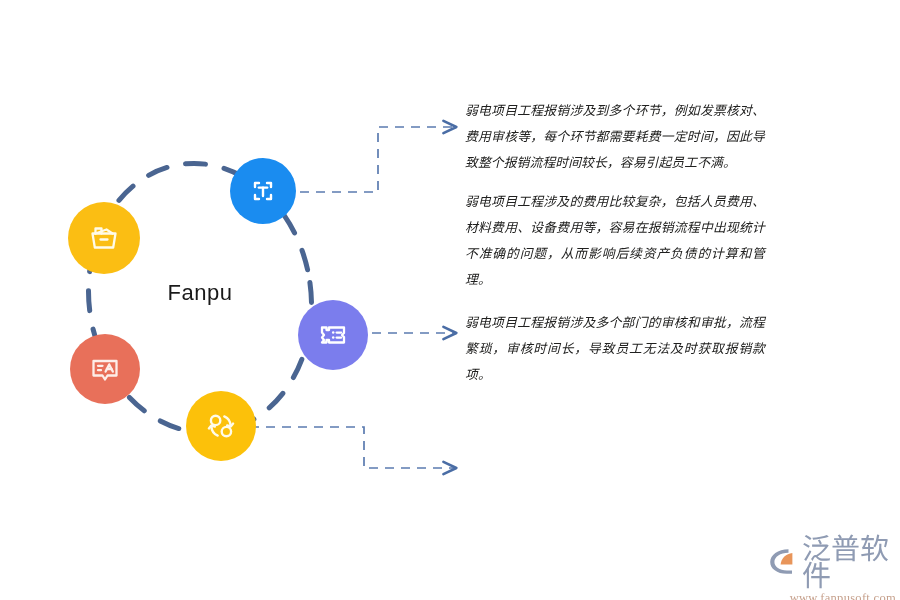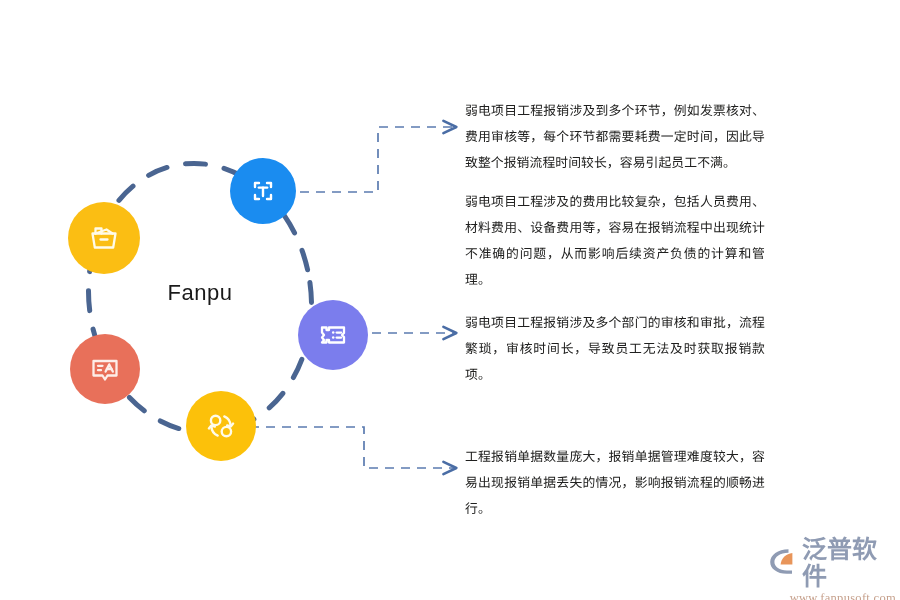--- a/index.html
+++ b/index.html
@@ -62,40 +62,41 @@
   .note {
     position: absolute;
     width: 300px;
     font-size: 12.8px;
     line-height: 26px;
     color: #20201f;
     text-align: justify;
     text-justify: inter-ideograph;
     font-family: "DejaVu Sans", "Liberation Sans", sans-serif;
     letter-spacing: 0.1px;
+    font-style: italic;
   }
 
   
   .logo {
     position: absolute;
     left: 768px;
     top: 536px;
     width: 128px;
     height: 56px;
   }
   .logo-row {
     display: flex;
     align-items: center;
     gap: 3px;
   }
   .logo-mark { display: block; }
   .logo-cn {
-    font-size: 25px;
+    font-size: 29px;
     line-height: 27px;
-    font-weight: 700;
+    font-weight: 400;
     color: #8f9bb3;
     font-family: "DejaVu Sans", "Liberation Sans", sans-serif;
     letter-spacing: 0px;
   }
   .logo-url {
     margin-top: 1px;
     font-size: 12.5px;
     line-height: 14px;
     color: #c6a08c;
     font-family: "Liberation Serif", "DejaVu Serif", serif;
@@ -213,21 +214,20 @@
       </svg>
     </span>
   </div>
 
   <div class="note" style="left:465px; top:98px;">弱电项目工程报销涉及到多个环节，例如发票核对、费用审核等，每个环节都需要耗费一定时间，因此导致整个报销流程时间较长，容易引起员工不满。</div>
 
   <div class="note" style="left:465px; top:310px;">弱电项目工程报销涉及多个部门的审核和审批，流程繁琐，审核时间长，导致员工无法及时获取报销款项。</div>
 
   <div class="note" style="left:465px; top:189px;">弱电项目工程涉及的费用比较复杂，包括人员费用、材料费用、设备费用等，容易在报销流程中出现统计不准确的问题，从而影响后续资产负债的计算和管理。</div>
 
-  <div class="note" style="left:465px; top:444px;">工程报销单据数量庞大，报销单据管理难度较大，容易出现报销单据丢失的情况，影响报销流程的顺畅进行。</div>
 
   <div class="logo">
     <div class="logo-row">
       <span class="logo-mark">
         <svg width="31" height="29" viewBox="0 0 31 29" fill="none">
 
           <path d="M20.5,2.2 C9.8,2.2 2.2,8.0 2.2,15.0
                    C2.2,21.6 9.0,26.8 18.6,26.8
                    L24.0,26.8 L24.0,23.4 L18.8,23.4
                    C11.6,23.4 6.4,19.8 6.4,15.0

